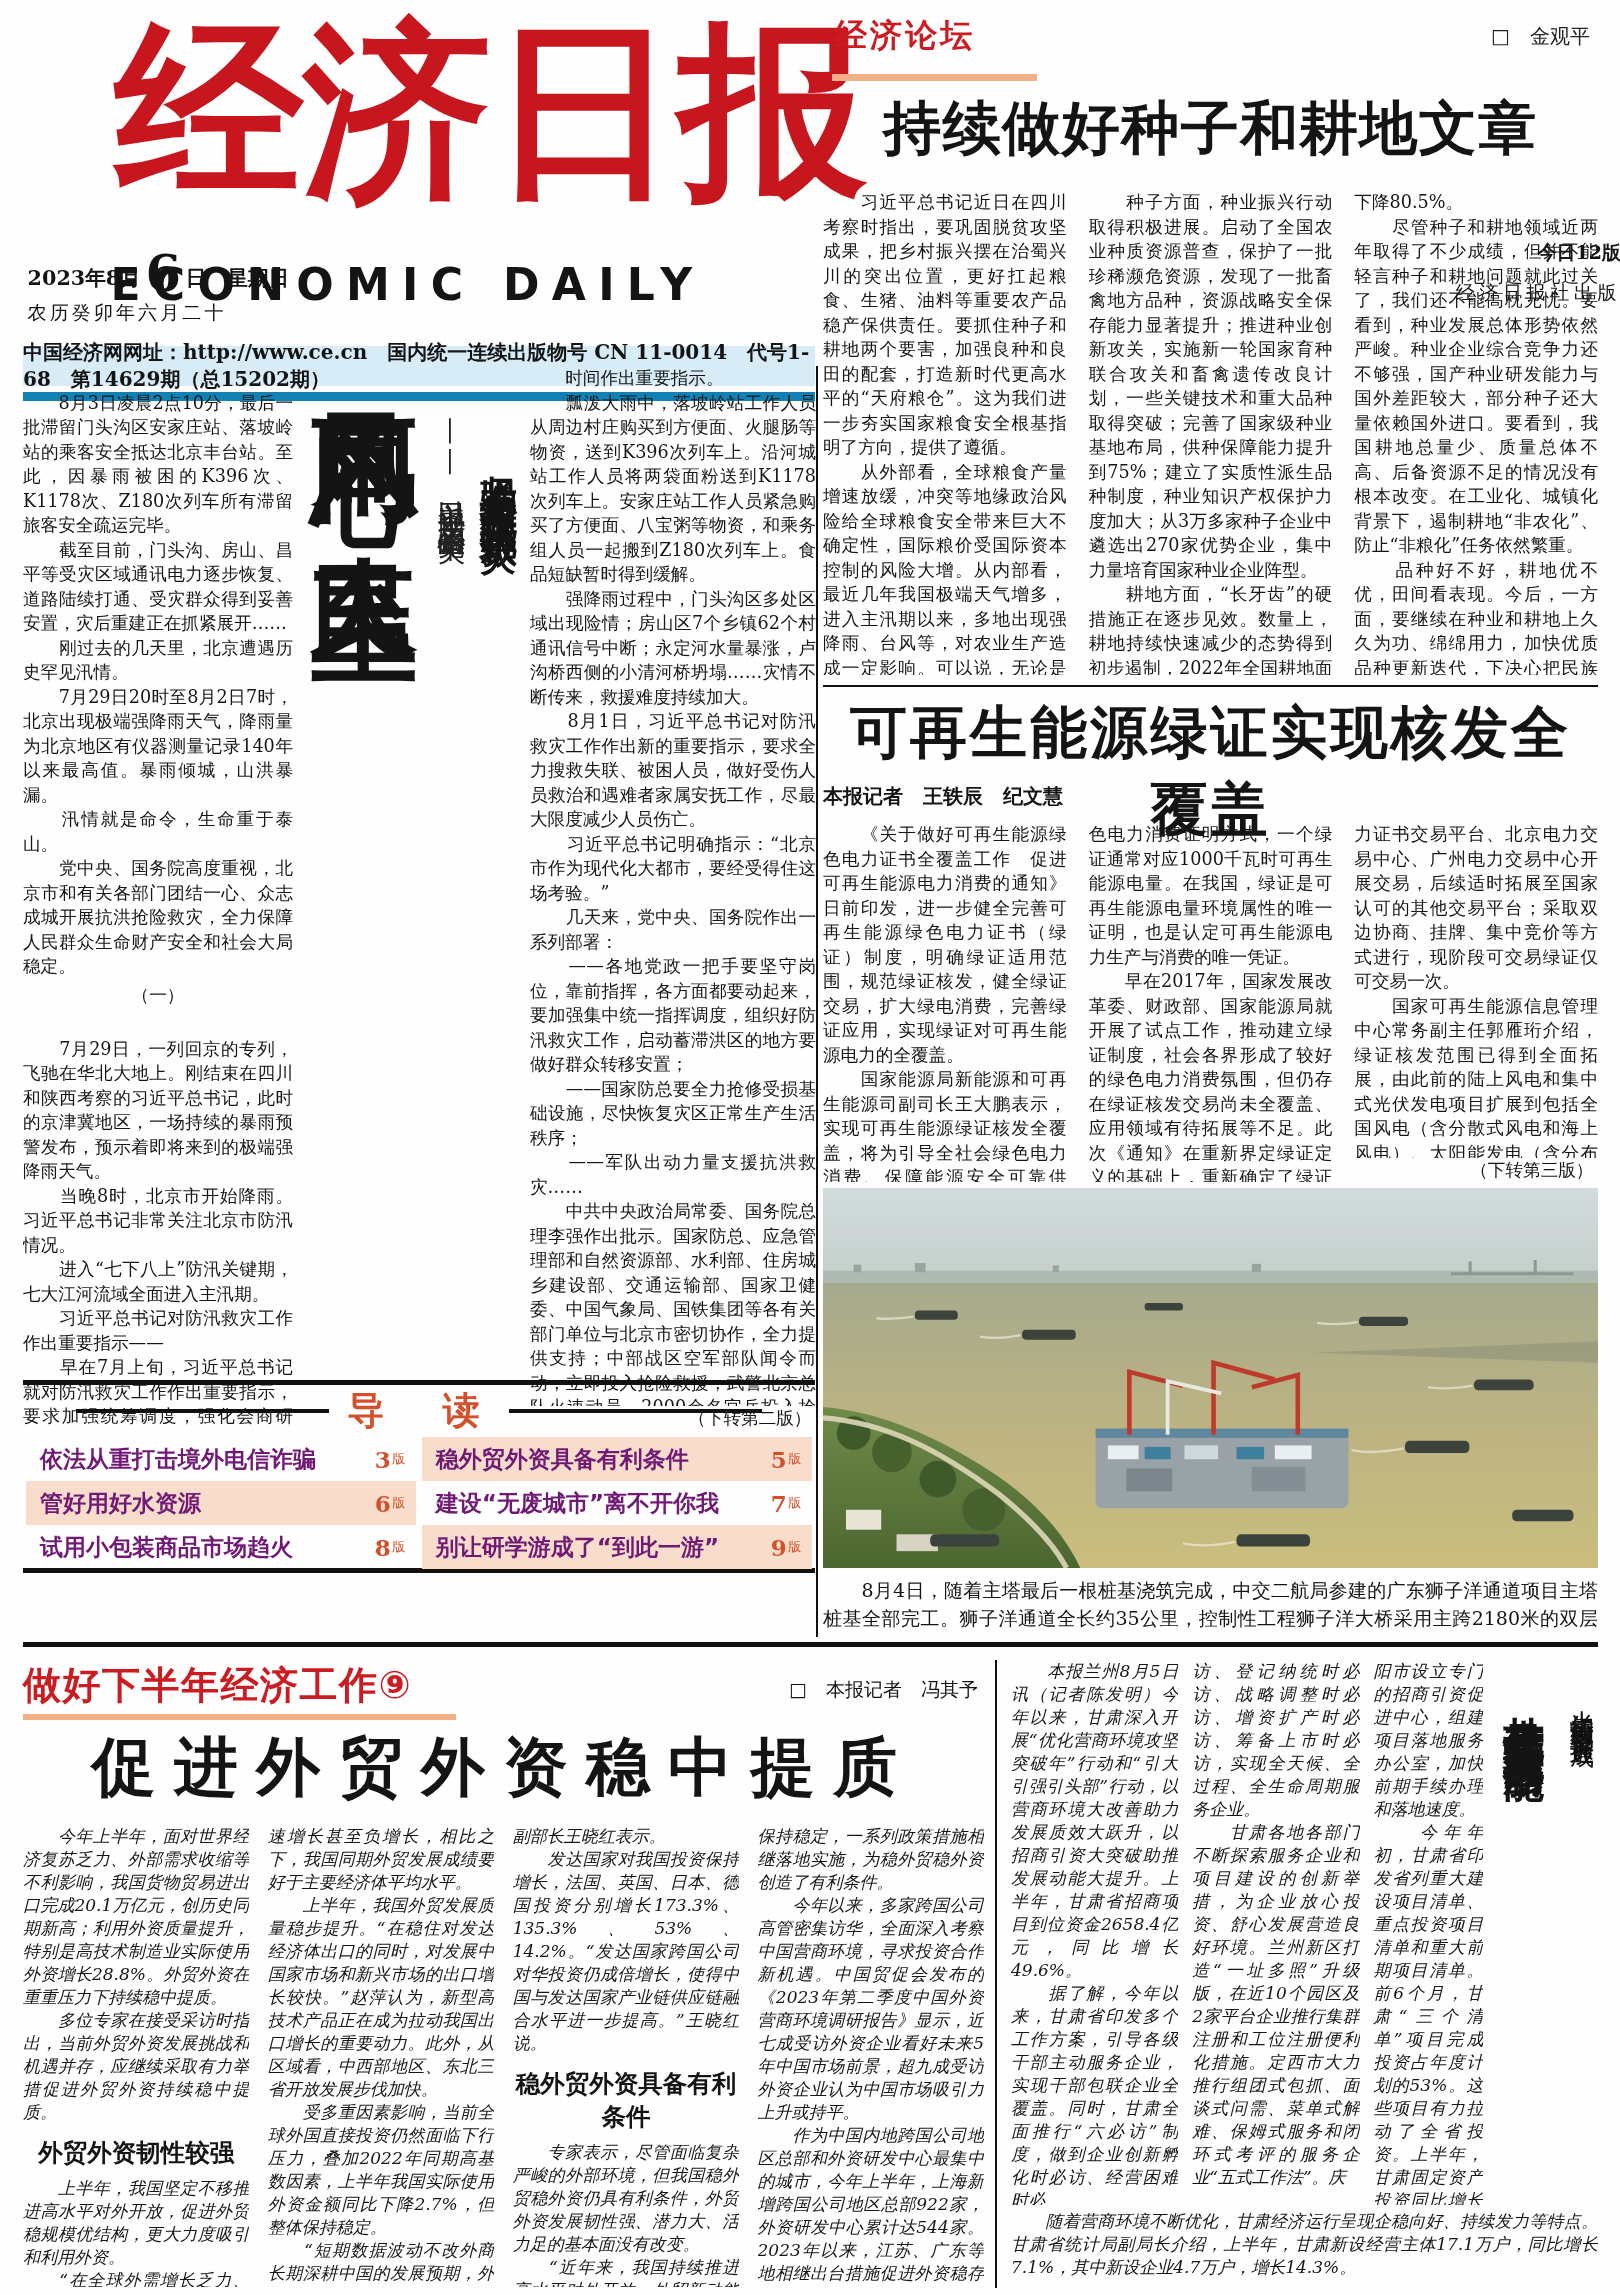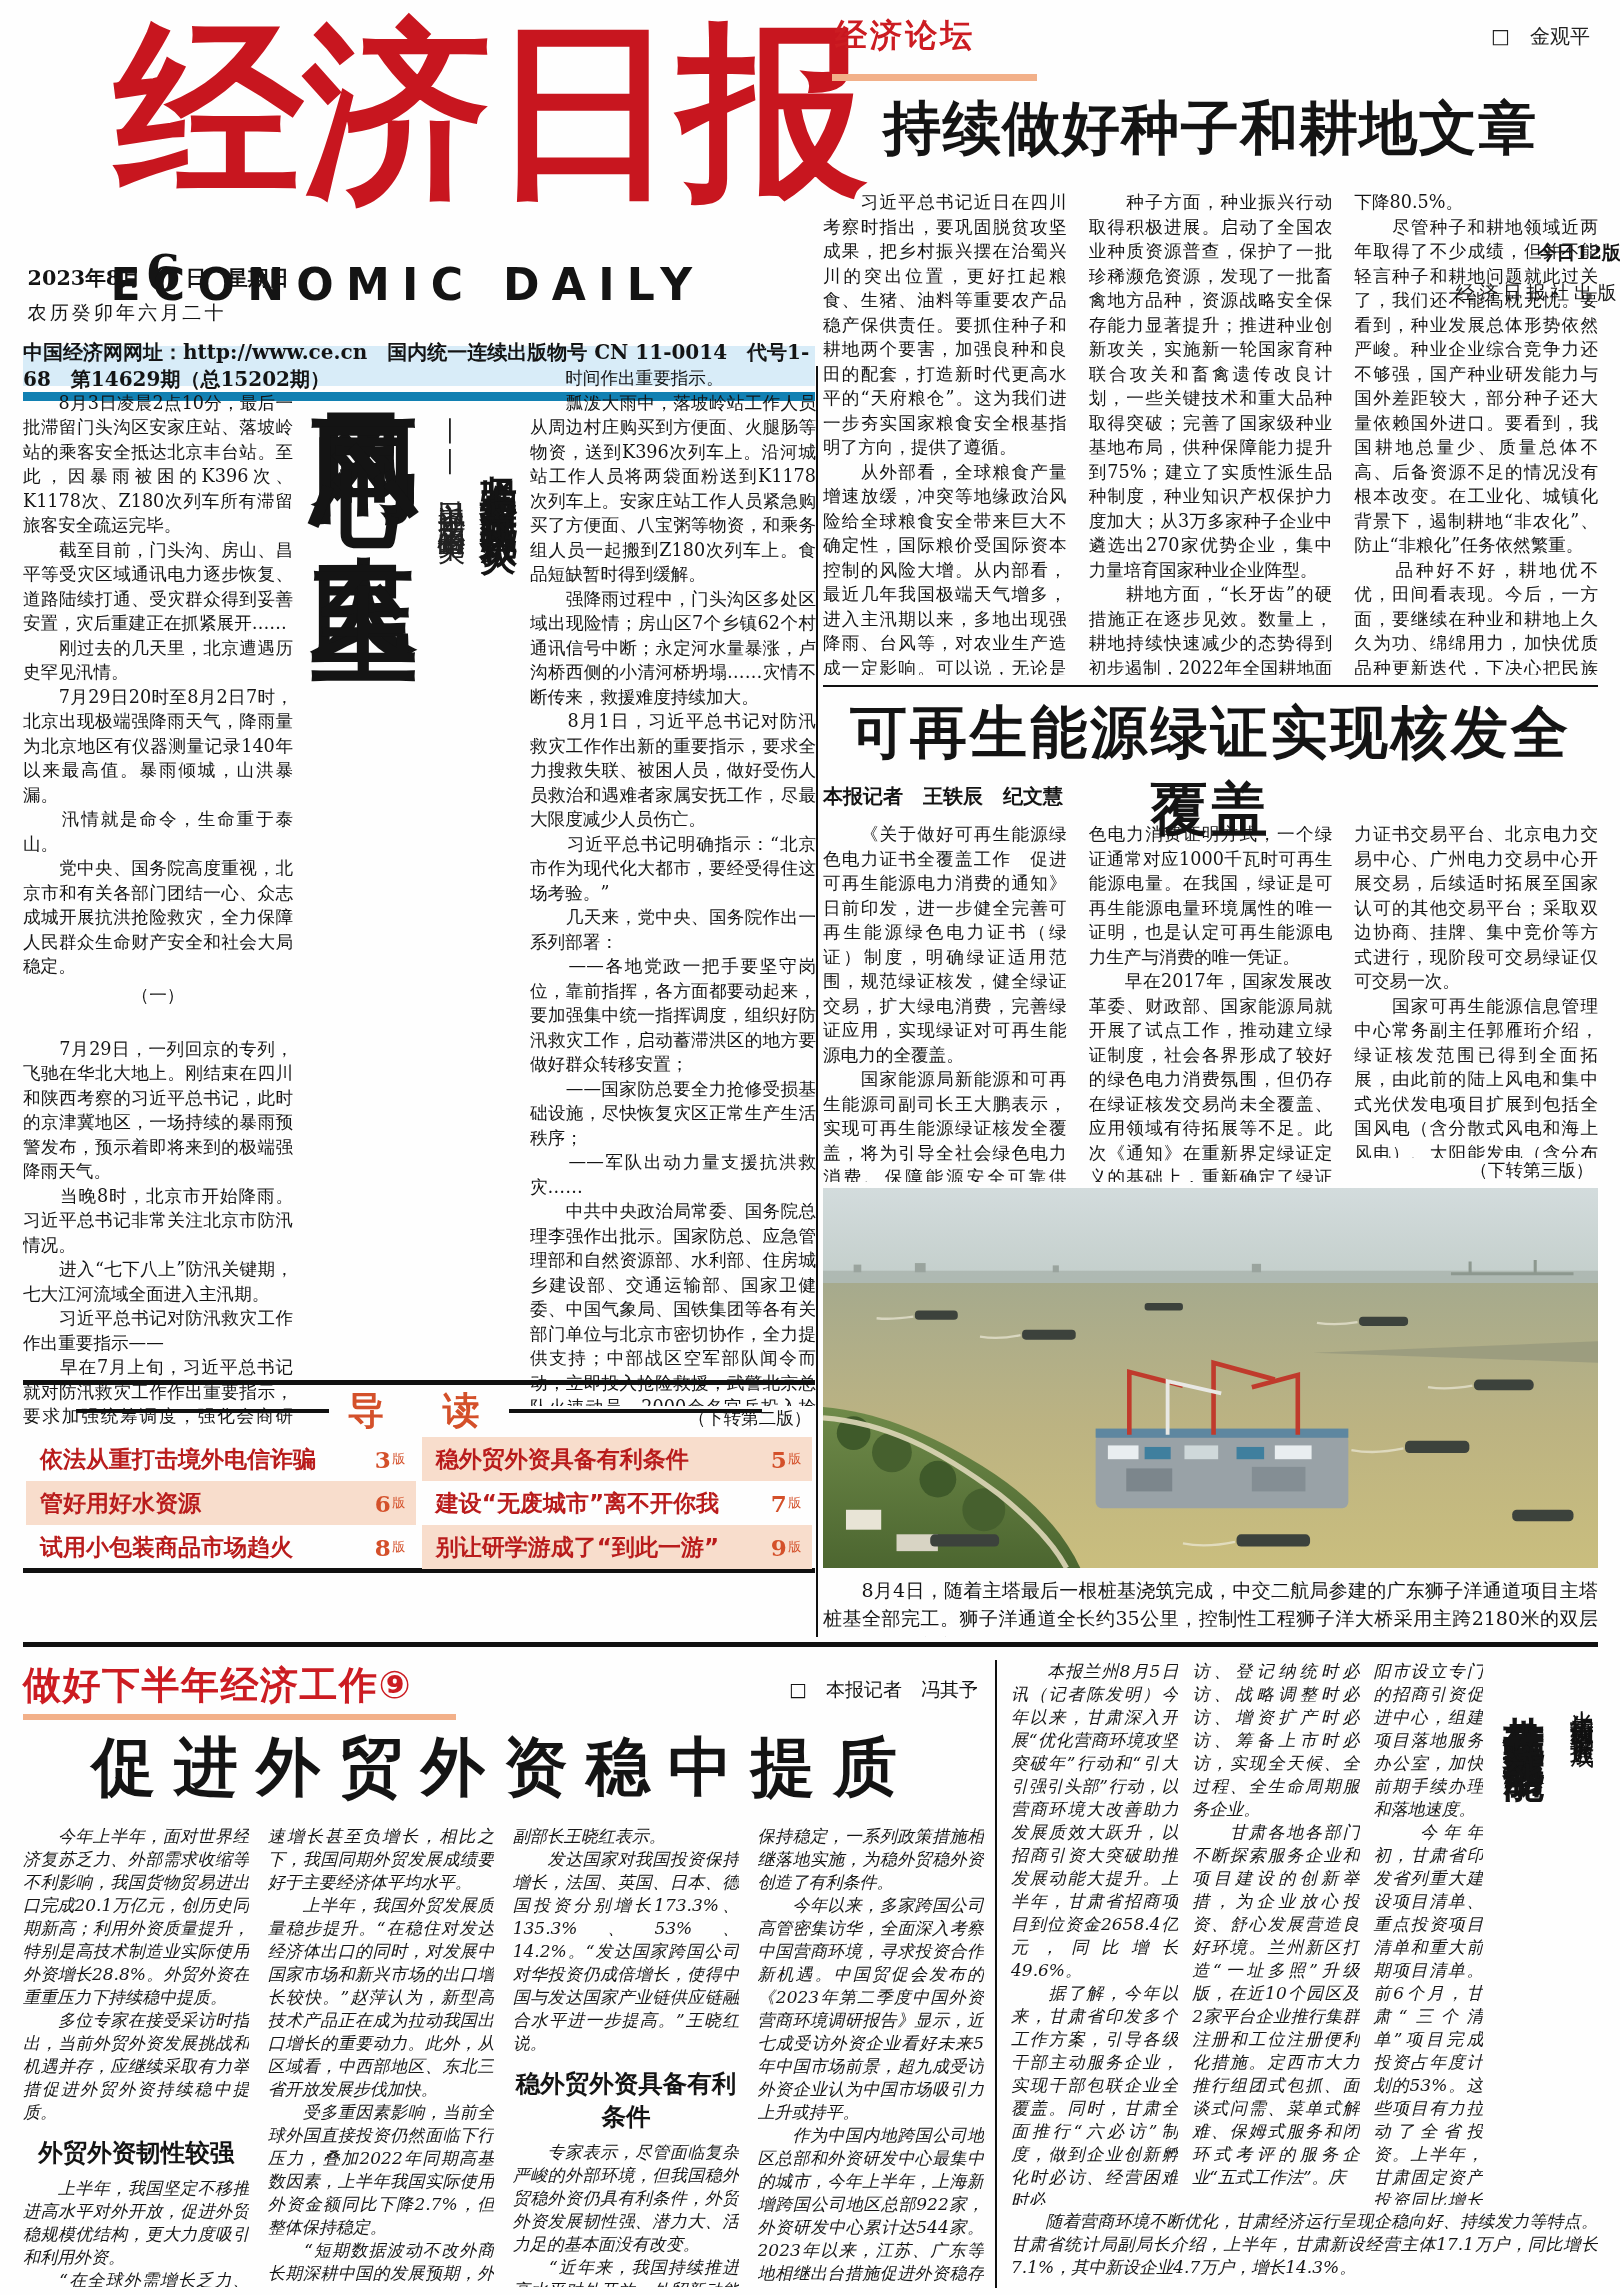--- a/index.html
+++ b/index.html
@@ -39,21 +39,21 @@
   .turnmark{font-size:17.6px;text-align:right;padding-right:4.6px;}
   .one-mark{text-align:center;}
   
   .daodu{position:absolute;left:23px;top:1380px;width:792px;height:193px;border-top:5.4px solid #111;
          border-bottom:5.4px solid #111;box-sizing:border-box;}
   .daodu-head{display:flex;align-items:center;justify-content:center;gap:18.4px;height:52px;}
   .daodu-line{height:3.8px;background:#111;flex:1;max-width:253px;}
   .daodu-title{color:#d4502a;font-size:37px;letter-spacing:10.7px;}
   .daodu-grid{display:grid;grid-template-columns:1fr 1fr;grid-auto-rows:44px;column-gap:6.1px;padding:0 3.1px;}
   .daodu-item{display:flex;align-items:center;padding:0 10.7px 0 13.8px;}
-  .daodu-item .t{flex:1;font-size:23px;font-weight:bold;font-family:"DejaVu Sans",sans-serif;color:#b91c1c;}
+  .daodu-item .t{flex:1;font-size:23px;font-weight:bold;font-family:"DejaVu Sans",sans-serif;color:#701a75;}
   .daodu-item .p{color:#d4502a;font-size:23px;font-weight:bold;}
   .daodu-item .pu{color:#d4502a;font-size:13px;margin-left:1.5px;}
   .pink{background:#f8ddcc;}
   
   .green-headline{position:absolute;left:823px;top:695px;width:775px;text-align:center;font-size:57px;
                   font-family:"DejaVu Serif",serif;font-weight:bold;letter-spacing:3.1px;}
   .green-byline{position:absolute;left:823px;top:783px;width:775px;text-align:left;font-size:20px;font-weight:bold;}
   .green-cols{position:absolute;left:823px;top:822px;width:775px;height:360px;display:flex;gap:22px;}
   .green-cols .colwrap{flex:1;display:flex;flex-direction:column;}
   .green-cols .col{flex:1;}

